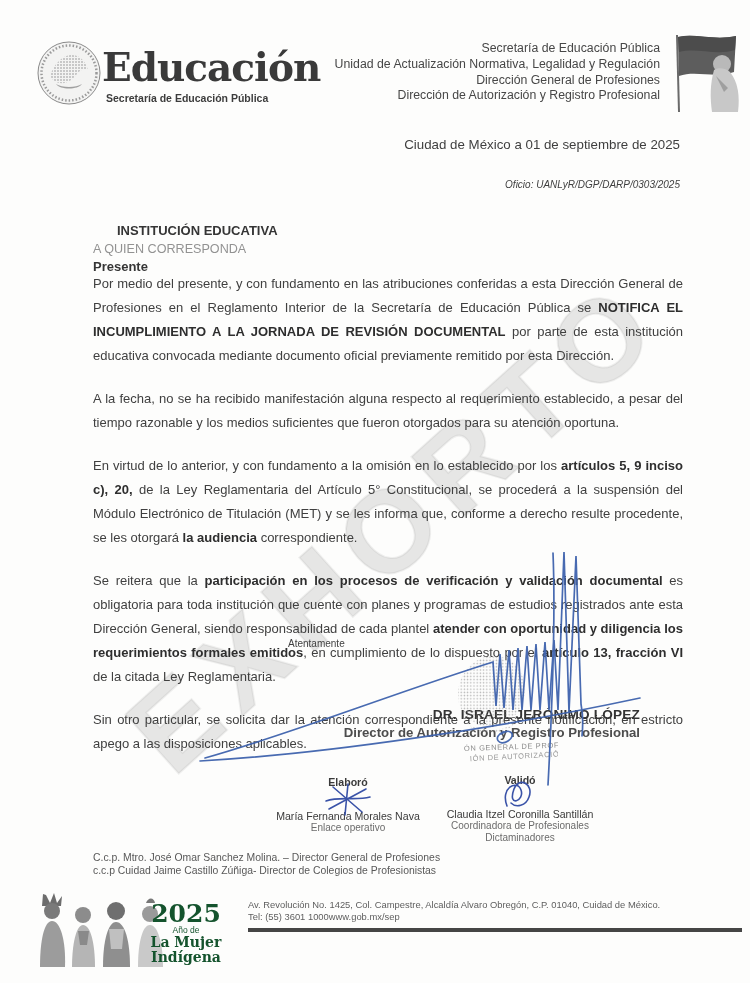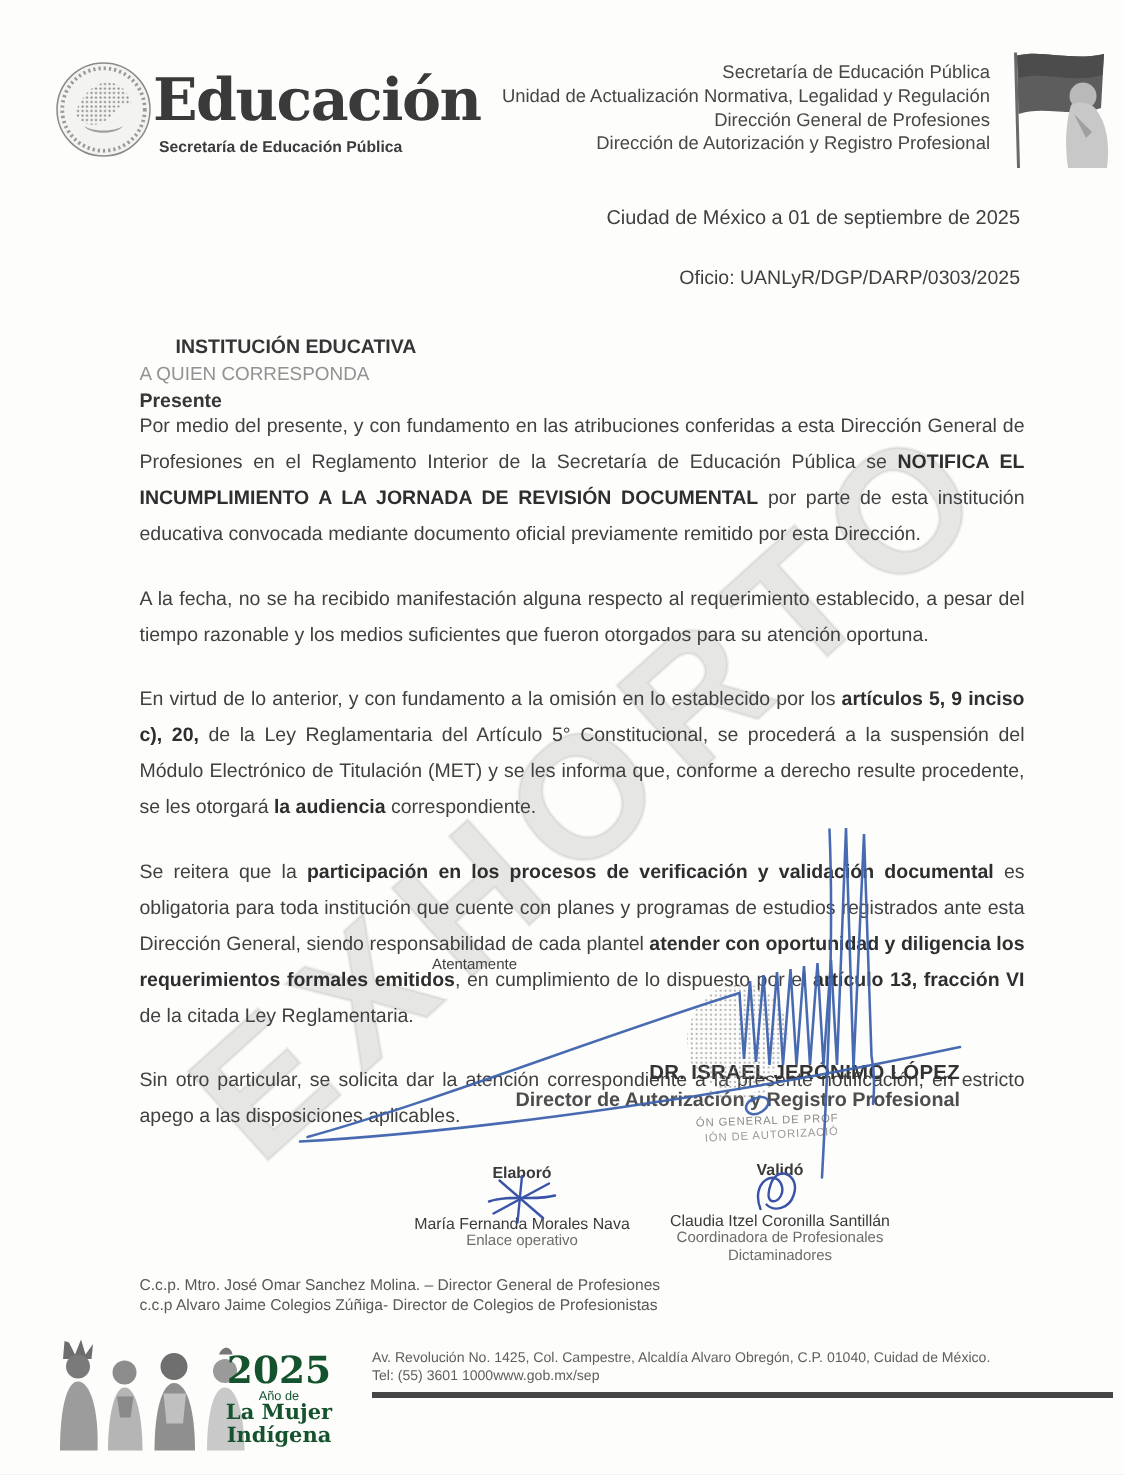--- a/index.html
+++ b/index.html
@@ -21,21 +21,21 @@
   .layer { position:absolute; z-index:1; }
   
   .logo-seal { left:36px; top:40px; }
   .wordmark { left:102px; top:44px; font-family:"DejaVu Serif", serif; font-weight:bold;
               font-size:39px; color:#3a3a3a; letter-spacing:-1px; }
   .logo-tagline { left:106px; top:92px; font-size:10.5px; font-weight:bold; color:#3c3c3c; }
   .hdr-right { right:90px; top:41px; text-align:right; font-size:12.3px; line-height:15.8px; color:#474747; }
   .flag-img { right:6px; top:32px; }
   
   .dateline { right:70px; top:137px; font-size:13.3px; color:#3f3f3f; }
-  .oficio-block { right:70px; top:176px; text-align:right; font-size:13px; line-height:17.5px; color:#3f3f3f; }
+  .oficio-block { right:70px; top:176px; text-align:right; font-size:10px; line-height:17.5px; color:#3f3f3f;font-style:italic; }
   
   .recipient { left:93px; top:222px; font-size:13px; line-height:18px; }
   .recipient .r1 { font-weight:bold; color:#353535;padding-left:24px; }
   .recipient .r2 { color:#929292; font-size:12.6px; }
   .recipient .r3 { font-weight:bold; color:#353535; }
   
   .body-text { left:93px; top:272px; width:590px; font-size:13px; line-height:24px;
                text-align:justify; color:#404040; }
   .body-text p { margin-bottom:19px; }
   .body-text b { color:#2e2e2e; }
@@ -173,21 +173,21 @@
         <path d="M9,28 C 2,10 19,1 23,12 C 27,23 9,30 16,11 C 21,-2 36,6 31,19 C 28,28 18,30 13,25"></path>
       </g>
     </svg>
     <div class="nm">Claudia Itzel Coronilla Santillán</div>
     <div class="rl">Coordinadora de Profesionales</div>
     <div class="rl">Dictaminadores</div>
   </div>
 
   <div class="layer ccp">
     <div>C.c.p. Mtro. José Omar Sanchez Molina. – Director General de Profesiones</div>
-    <div>c.c.p Alvaro Jaime Colegios Zúñiga- Director de Colegios de Profesionistas</div>
+    <div>c.c.p Cuidad Jaime Castillo Zúñiga- Director de Colegios de Profesionistas</div>
   </div>
 
   <svg class="layer women-img" width="160" height="80" viewBox="0 0 160 80">
     <g>
       <path d="M18,6 L22,14 L26,4 L29,14 L34,7 L33,17 L14,17 L15,5 Z" fill="#6d6d6d"></path>
       <circle cx="24" cy="22" r="8" fill="#7a7a7a"></circle>
       <path d="M12,78 C12,52 16,32 24,32 C32,32 38,50 37,78 Z" fill="#9c9c9c"></path>
       <circle cx="55" cy="26" r="8" fill="#8c8c8c"></circle>
       <path d="M44,78 C44,56 48,36 55,36 C63,36 67,56 67,78 Z" fill="#b5b5b5"></path>
       <path d="M50,42 L61,42 L59,56 L52,56 Z" fill="#8a8a8a"></path>

